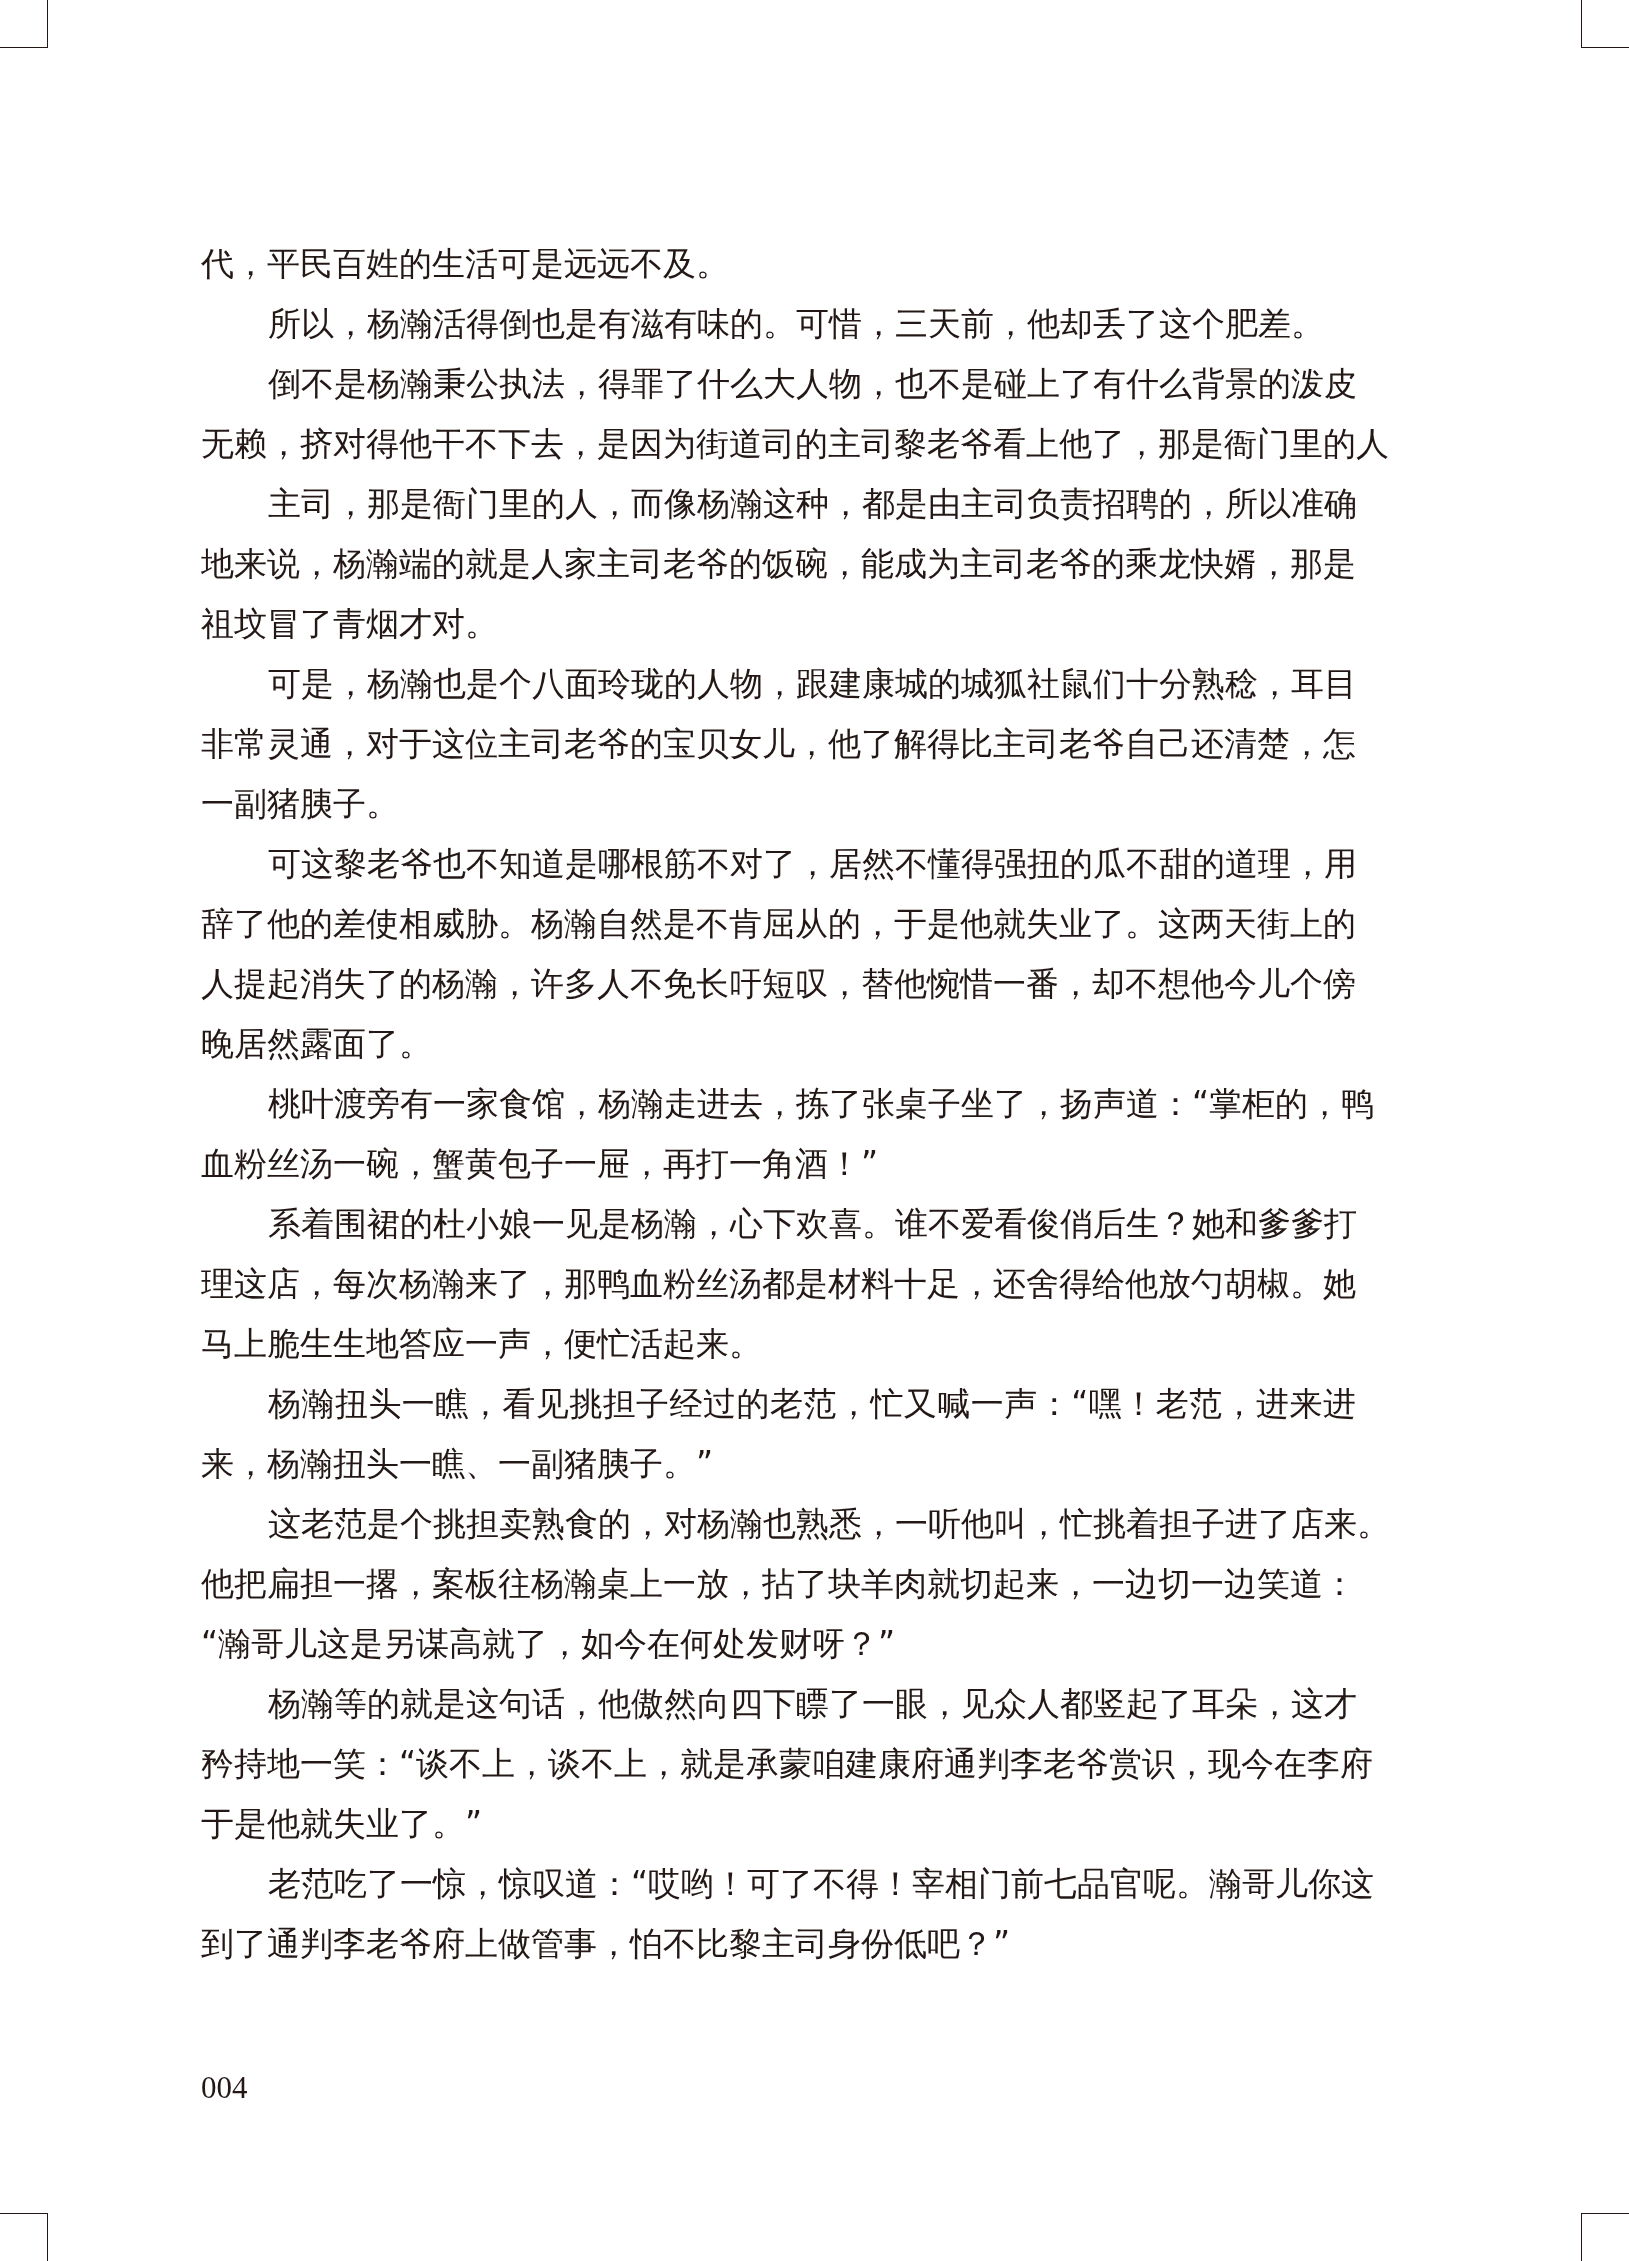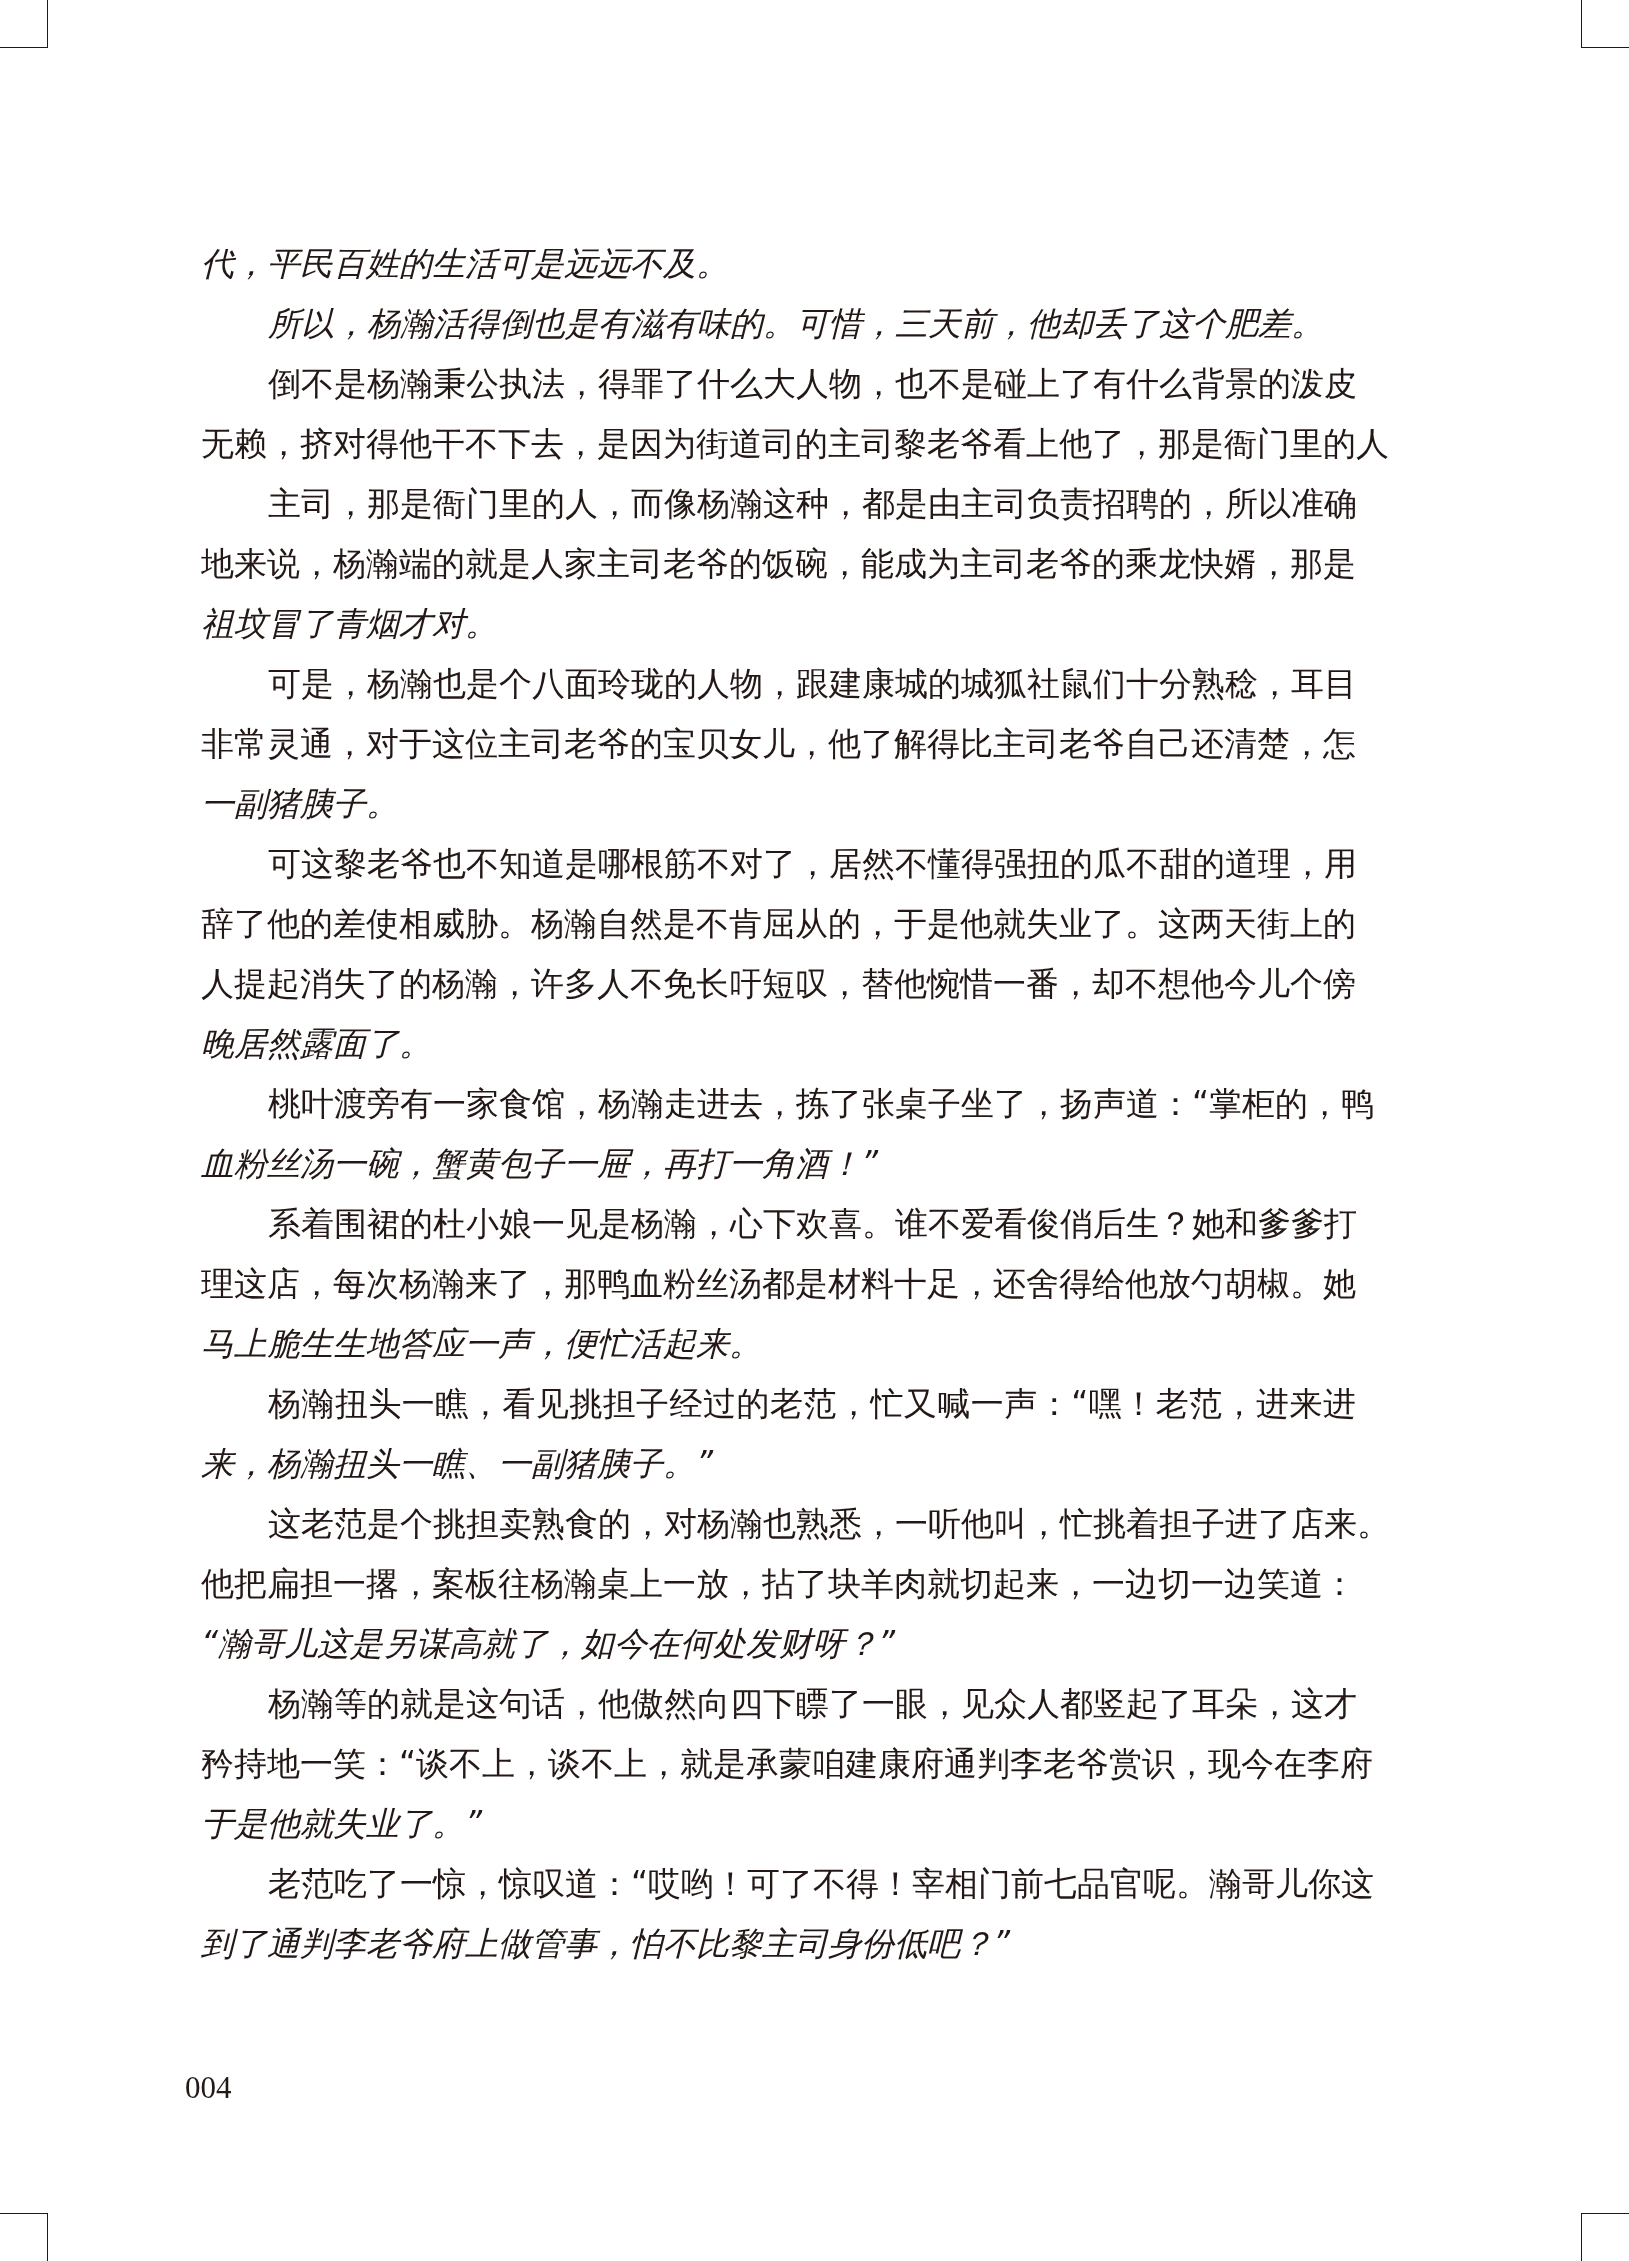--- a/index.html
+++ b/index.html
@@ -37,25 +37,25 @@
     }
     .line {
       display: block;
       height: 60px;
       white-space: nowrap;
       text-align: justify;
       text-align-last: justify;
       letter-spacing: 0;
     }
     .line.indent { padding-left: 67px; }
-    .line.last { text-align-last: left; font-style: italic; }
+    .line.last { text-align-last: left; }
 
     .page-number {
       position: absolute;
-      left: 185px;
+      left: 201px;
       top: 2072px;
       font-family: "Liberation Serif", "DejaVu Serif", serif;
       font-size: 31px;
       color: #231815;
       line-height: 31px;
     }
   </style>
 </head>
 <body>
 

